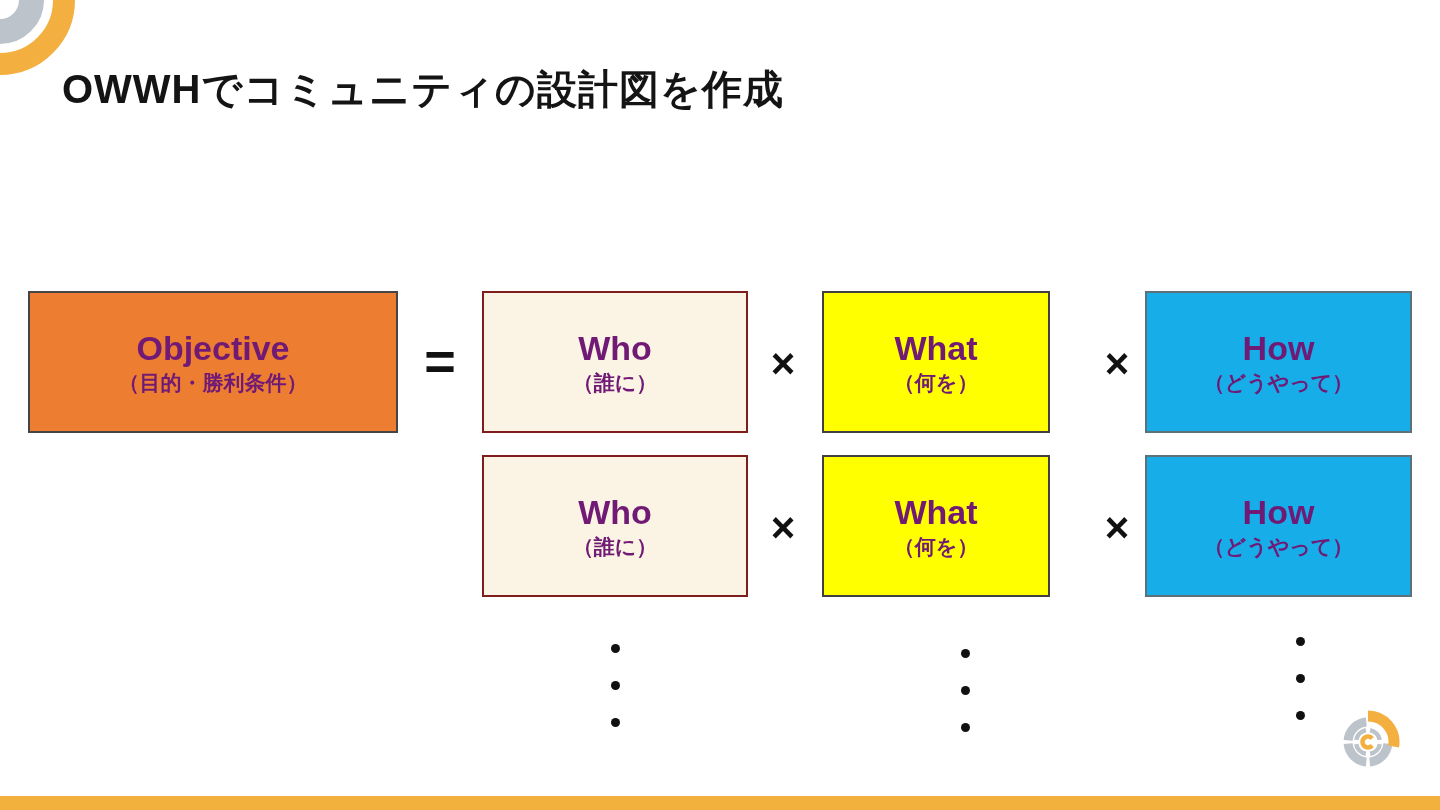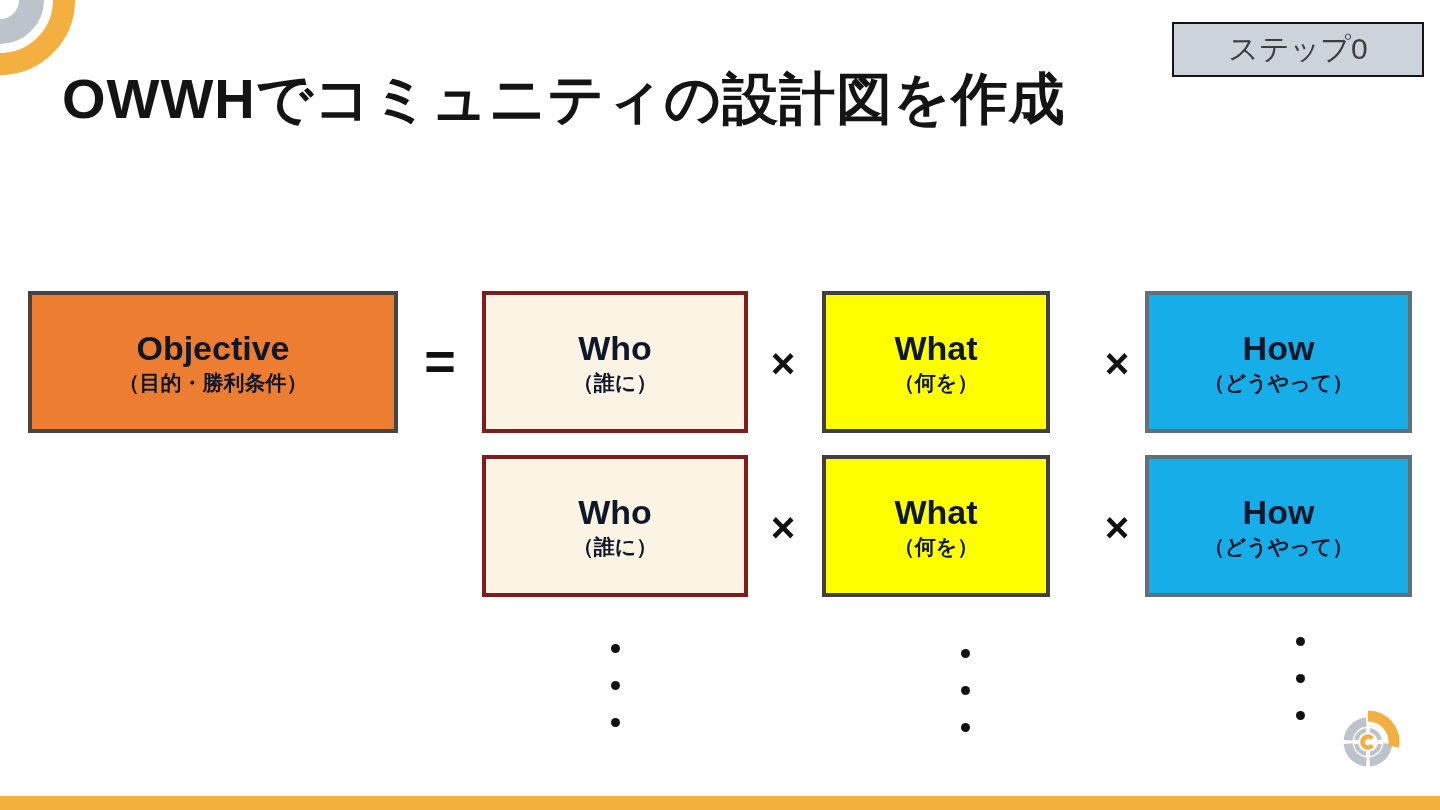--- a/index.html
+++ b/index.html
@@ -10,35 +10,35 @@
   }
   .slide{position:absolute;inset:0;}
 
   
   .corner-arc{position:absolute;border-radius:50%;box-sizing:content-box;background:transparent;}
   .arc-gray{width:38px;height:38px;border:25px solid var(--accent-gray,#BCC3CA);left:-44px;top:-44px;}
   .arc-orange{width:106px;height:106px;border:22px solid var(--accent-orange,#F3B040);left:-75px;top:-75px;}
 
   .title{
     position:absolute;left:62px;top:62px;margin:0;
-    font-size:56px;font-weight:bold;color:#141414;letter-spacing:1px;white-space:nowrap;
+    font-size:40px;font-weight:bold;color:#141414;letter-spacing:1px;white-space:nowrap;
   }
 
   .step-badge{
     position:absolute;left:1172px;top:22px;width:252px;height:55px;box-sizing:border-box;
     background:var(--badge-fill,#CDD3DA);border:2px solid #141414;
     display:flex;align-items:center;justify-content:center;
     font-size:30px;color:#3d3d3d;
   }
 
   .box{
     position:absolute;box-sizing:border-box;
     display:flex;flex-direction:column;align-items:center;justify-content:center;
-    text-align:center;font-weight:bold;color:#0f172a;
-    border:4px solid #7f1d1d;
+    text-align:center;font-weight:bold;color:#701a75;
+    border:2px solid #7f1d1d;
   }
   .row1{top:291px;height:142px;}
   .row2{top:455px;height:142px;}
   .col-who{left:482px;width:266px;}
   .col-what{left:822px;width:228px;}
   .col-how{left:1145px;width:267px;}
   .objective{left:28px;top:291px;width:370px;height:142px;background:var(--objective-fill,#ED7D31);border-color:#454545;}
   .who{background:var(--who-fill,#FBF3E3);}
   .what{background:var(--what-fill,#FFFF00);border-color:#404040;}
   .how{background:var(--how-fill,#17ADE8);border-color:#5e7078;text-align:right;}
@@ -67,21 +67,20 @@
 </head>
 <body>
 
 <div class="slide">
 
   <div class="corner-arc arc-gray"></div>
   <div class="corner-arc arc-orange"></div>
 
   <h1 class="title">OWWHでコミュニティの設計図を作成</h1>
 
-  <div class="step-badge">ステップ0</div>
 
   <div class="box objective">
     <div class="en">Objective</div>
     <div class="ja">（目的・勝利条件）</div>
   </div>
 
   <div class="op eq" style="left:440px;top:361px">=</div>
 
   <div class="box who col-who row1">
     <div class="en">Who</div>

